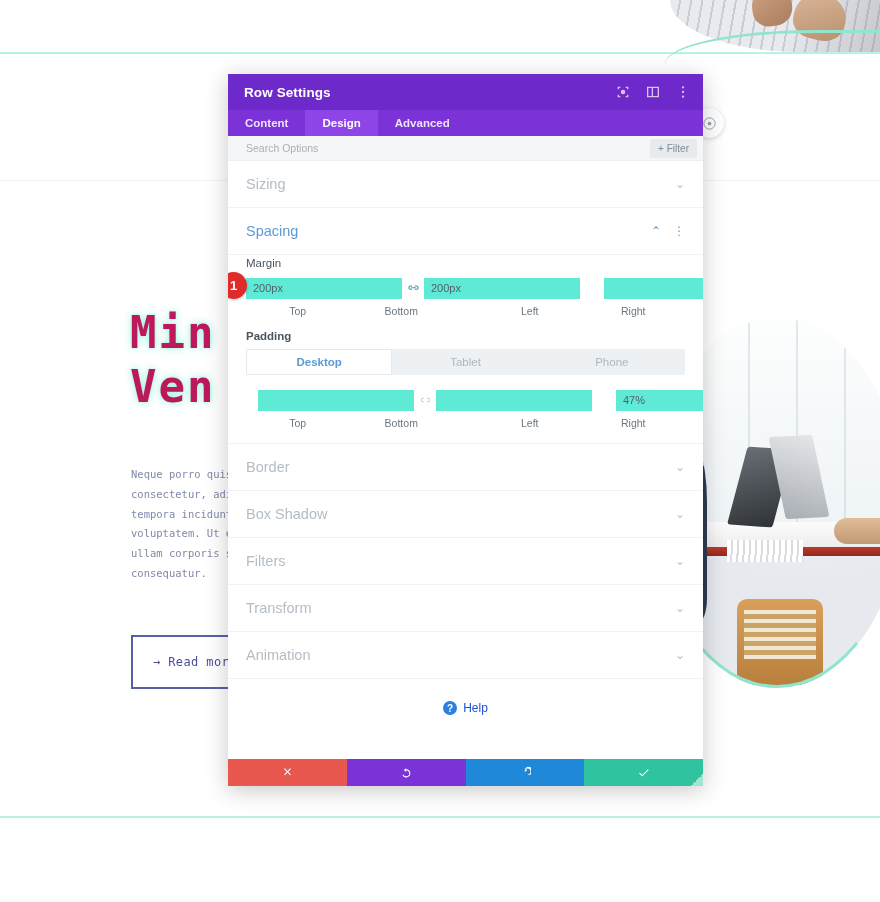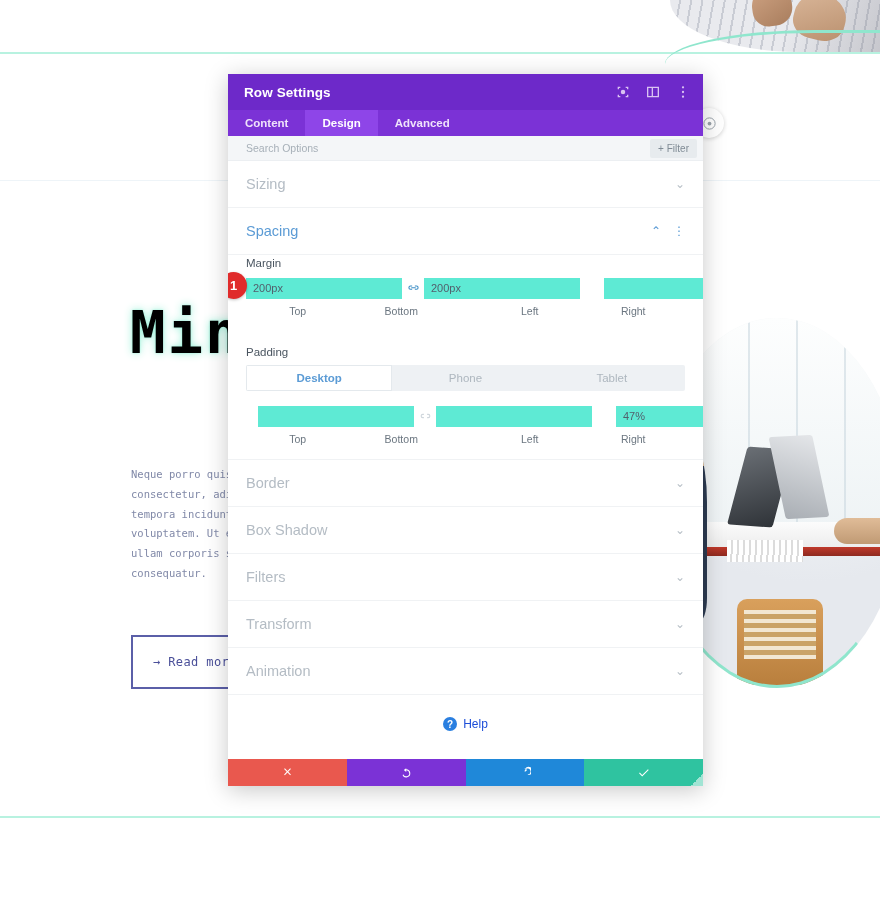--- a/index.html
+++ b/index.html
@@ -45,22 +45,22 @@
   .arc-teal-top {
     position:absolute; right:0; top:30px; width:215px; height:34px;
     border-top:3px solid #8fe6cd;
     border-top-left-radius:150px 34px;
   }
 
   
   .hero-h {
     position:absolute; left:130px; top:306px;
     font-family:"DejaVu Sans Mono", monospace;
-    font-size:59px; font-weight:700; line-height:54px;
-    color:#000000; letter-spacing:2px;
+    font-size:44px; font-weight:700; line-height:54px;
+    color:#be185d; letter-spacing:2px;
     text-shadow: 0 0 9px rgba(150,240,215,.95), 0 0 2px rgba(150,240,215,.9);
     white-space:pre;
   }
   .hero-p {
     position:absolute; left:131px; top:465px; width:210px;
     font-family:"DejaVu Sans Mono", monospace;
     font-size:10.5px; line-height:19.8px; color:#8189a8;
     white-space:pre-wrap;
   }
   .hero-btn {
@@ -274,21 +274,21 @@
   <div class="hr-line faint" style="top:180px;"></div>
   <div class="hr-line" style="top:816px;"></div>
 
   <div class="photo-top">
     <div class="img"></div>
     <div class="hand2"></div>
     <div class="hand"></div>
   </div>
   <div class="arc-teal-top"></div>
 
-  <div class="hero-h"><span>Min</span><br></div>
+  <div class="hero-h"><span>Min</span><br><span>Ven</span></div>
 
   <div class="hero-p">Neque porro quis
 consectetur, adi
 tempora incidunt
 voluptatem. Ut e
 ullam corporis s
 consequatur.</div>
 
   <div class="hero-btn">→ Read mor</div>
 
@@ -392,25 +392,25 @@
           <span>Top</span>
           <span>Bottom</span>
         </div>
         <div class="spacer"></div>
         <div class="pairwrap">
           <span>Left</span>
           <span>Right</span>
         </div>
       </div>
 
-      <div class="field-label" style="margin-top:29px;">Padding</div>
+      <div class="field-label" style="margin-top:13px;font-weight:bold;">Padding</div>
       <div class="seg">
         <div class="on">Desktop</div>
+        <div>Tablet</div>
         <div>Phone</div>
-        <div>Tablet</div>
       </div>
 
       <div class="quad" style="margin-top:13px;margin-left:12px;">
         <div class="pairwrap">
           <input class="inp" value="" style="">
           <div class="linkicon">
             <svg viewBox="0 0 24 24" fill="#cfd6dc">
                 <path d="M9 7H7a4 4 0 000 8h2v-2H7a2 2 0 010-4h2V7zm6 0h2a4 4 0 010 8h-2v-2h2a2 2 0 000-4h-2V7z"></path>
               </svg>
           </div>

